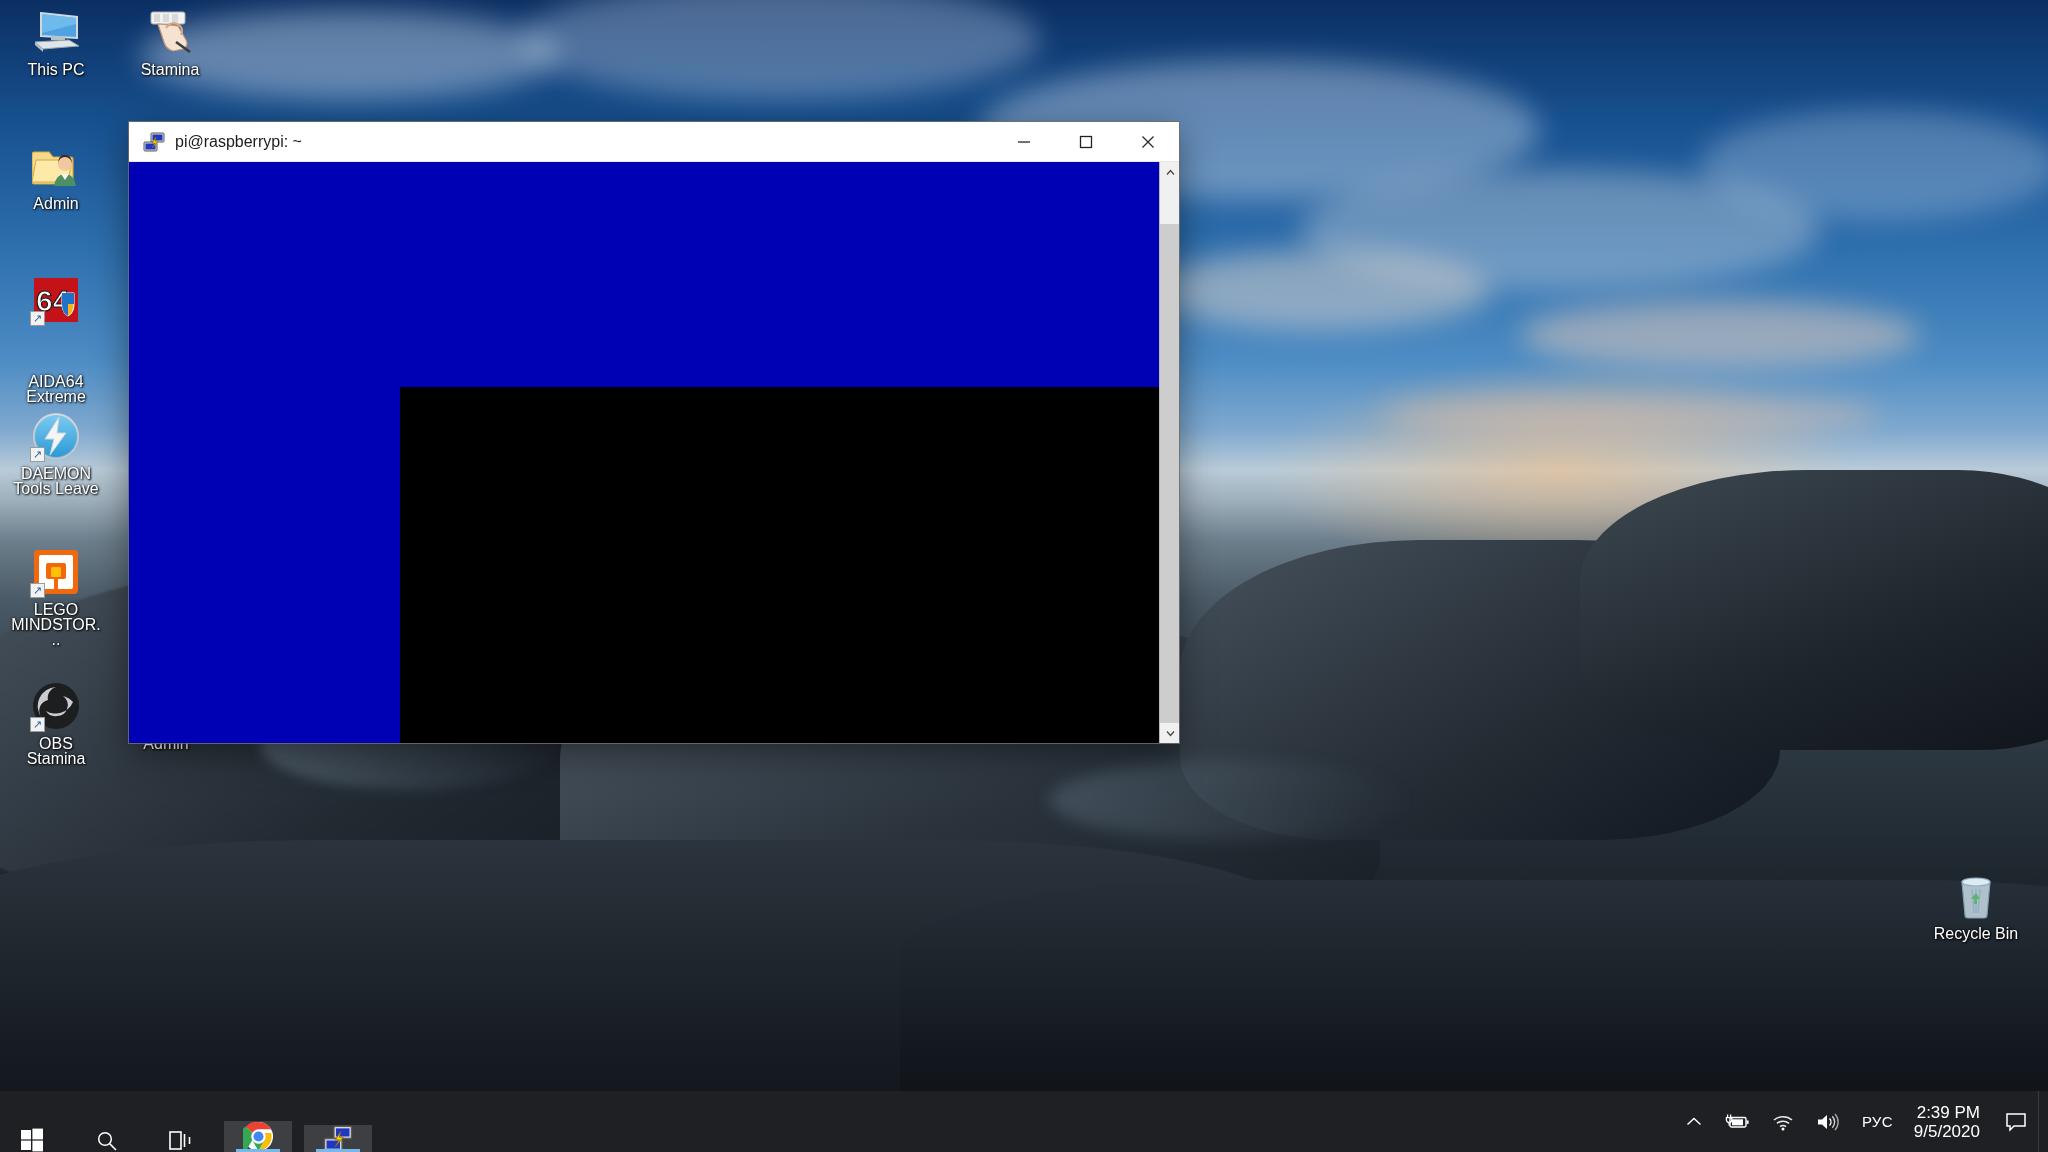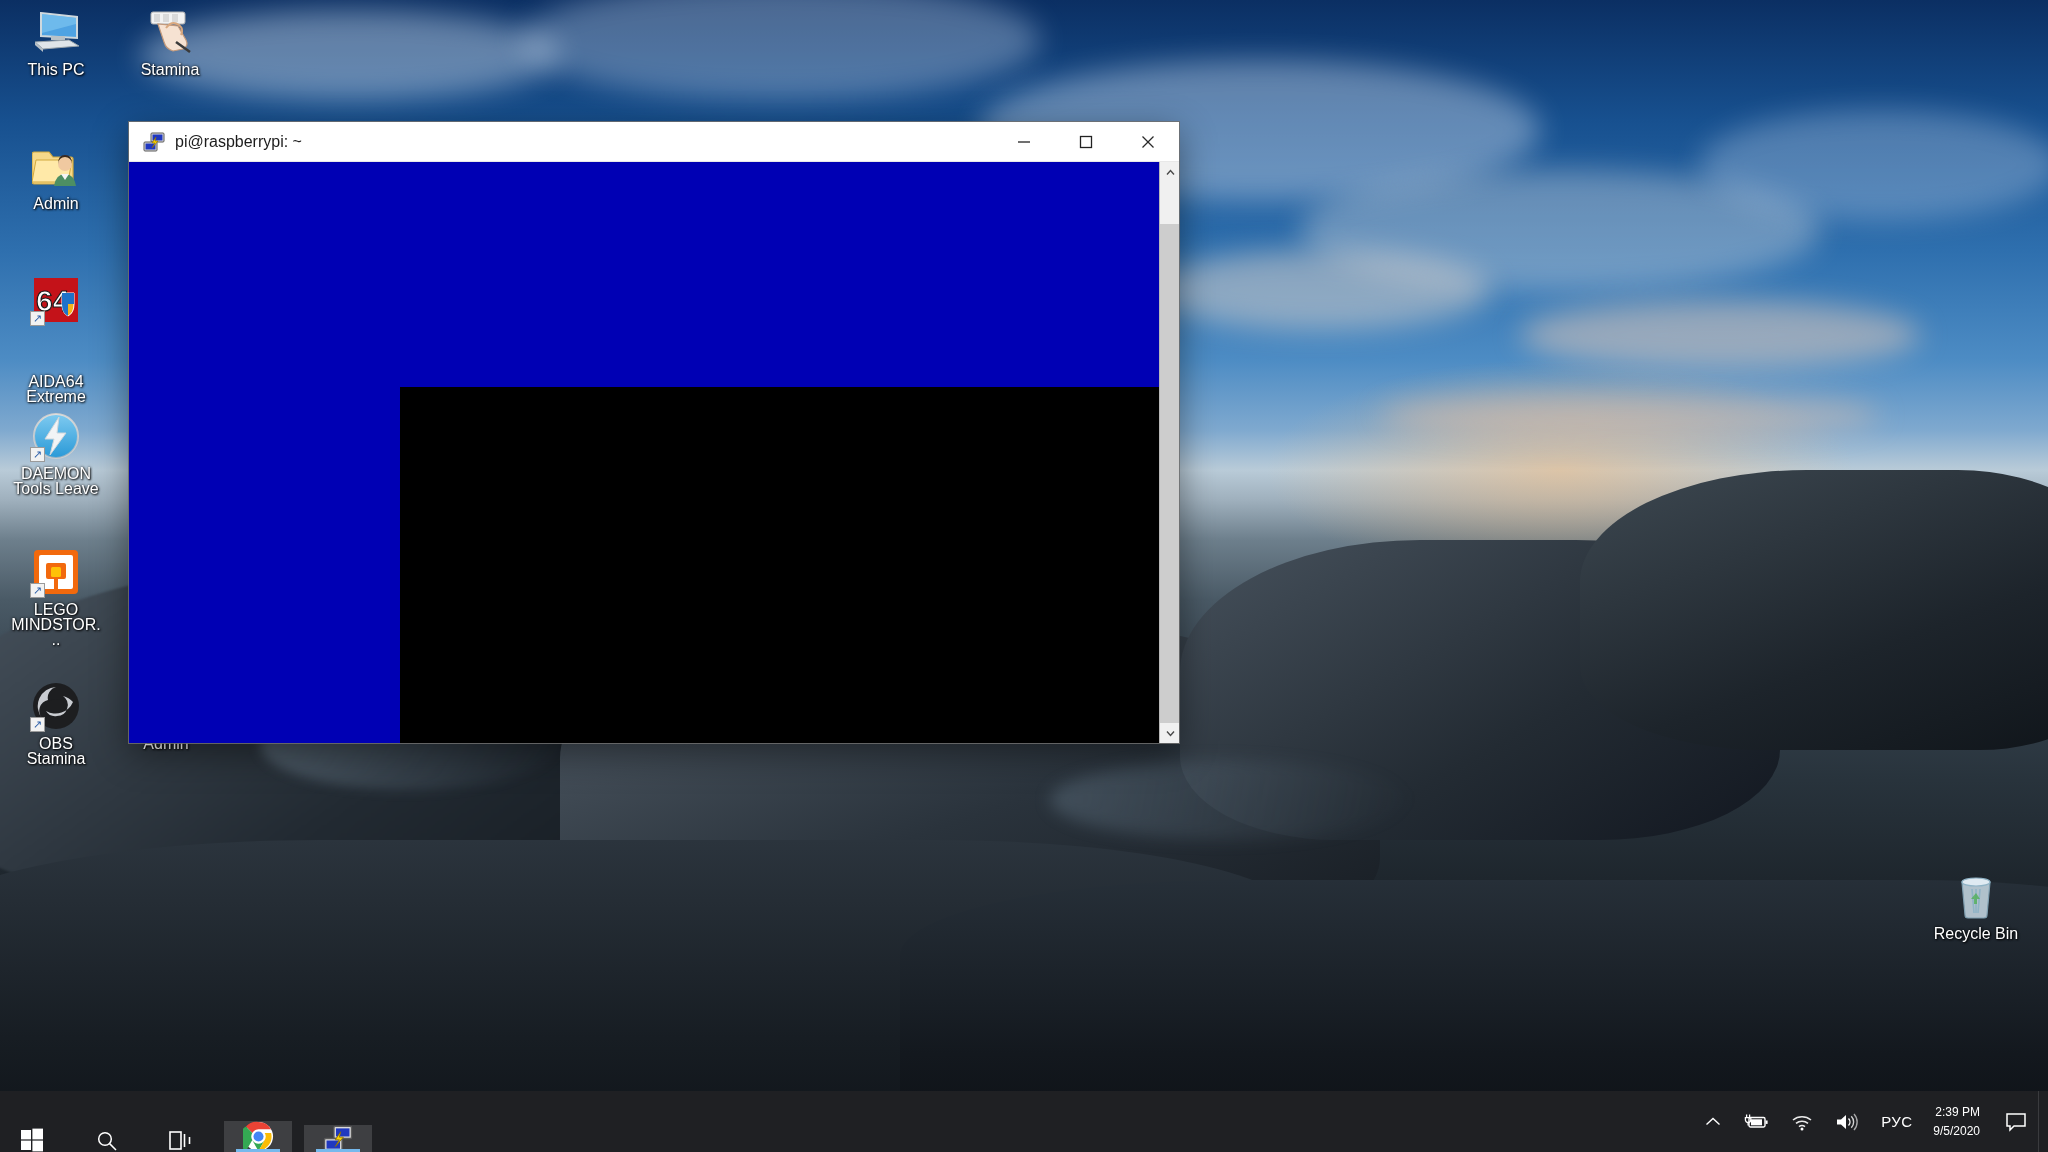--- a/index.html
+++ b/index.html
@@ -144,21 +144,21 @@
     margin-left: auto; display: flex; align-items: center; height: 100%;
     color: #fff;
   }
   .tray-item {
     padding: 0 11px; height: 100%; display: flex; align-items: center; justify-content: center;
     cursor: default;
   }
   #tray-lang { font-size: 15px; letter-spacing: .3px; }
   #tray-clock {
     display: flex; flex-direction: column; align-items: flex-end; justify-content: center;
-    font-size: 12px; line-height: 19px; padding: 0 14px 0 10px; height: 100%; cursor: default;
+    font-size: 17px; line-height: 19px; padding: 0 14px 0 10px; height: 100%; cursor: default;
   }
   #show-desktop { width: 10px; height: 100%; border-left: 1px solid #3a3b3e; }
 </style>
 </head>
 <body>
 
 <div id="desktop">
 
   <div class="cloud" style="left:140px;top:10px;width:420px;height:90px;background:rgba(235,245,255,.38);"></div>
   <div class="cloud" style="left:520px;top:-20px;width:520px;height:120px;background:rgba(225,240,255,.30);"></div>

